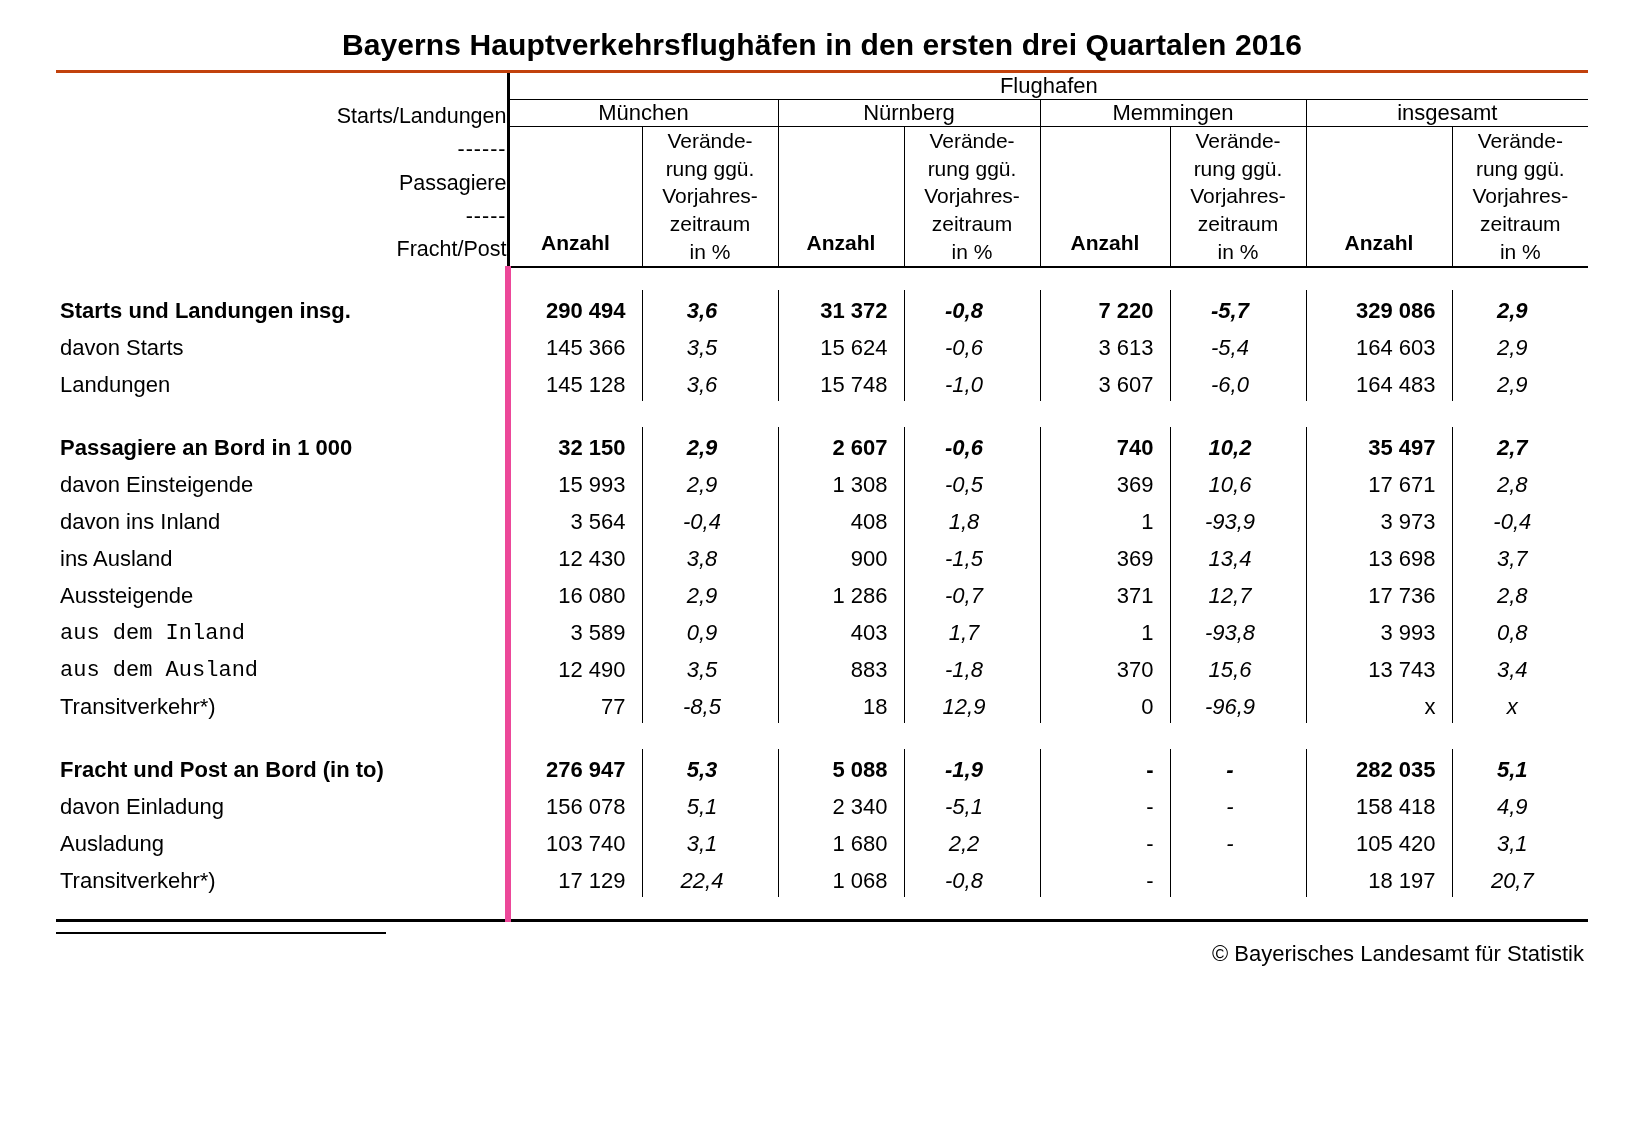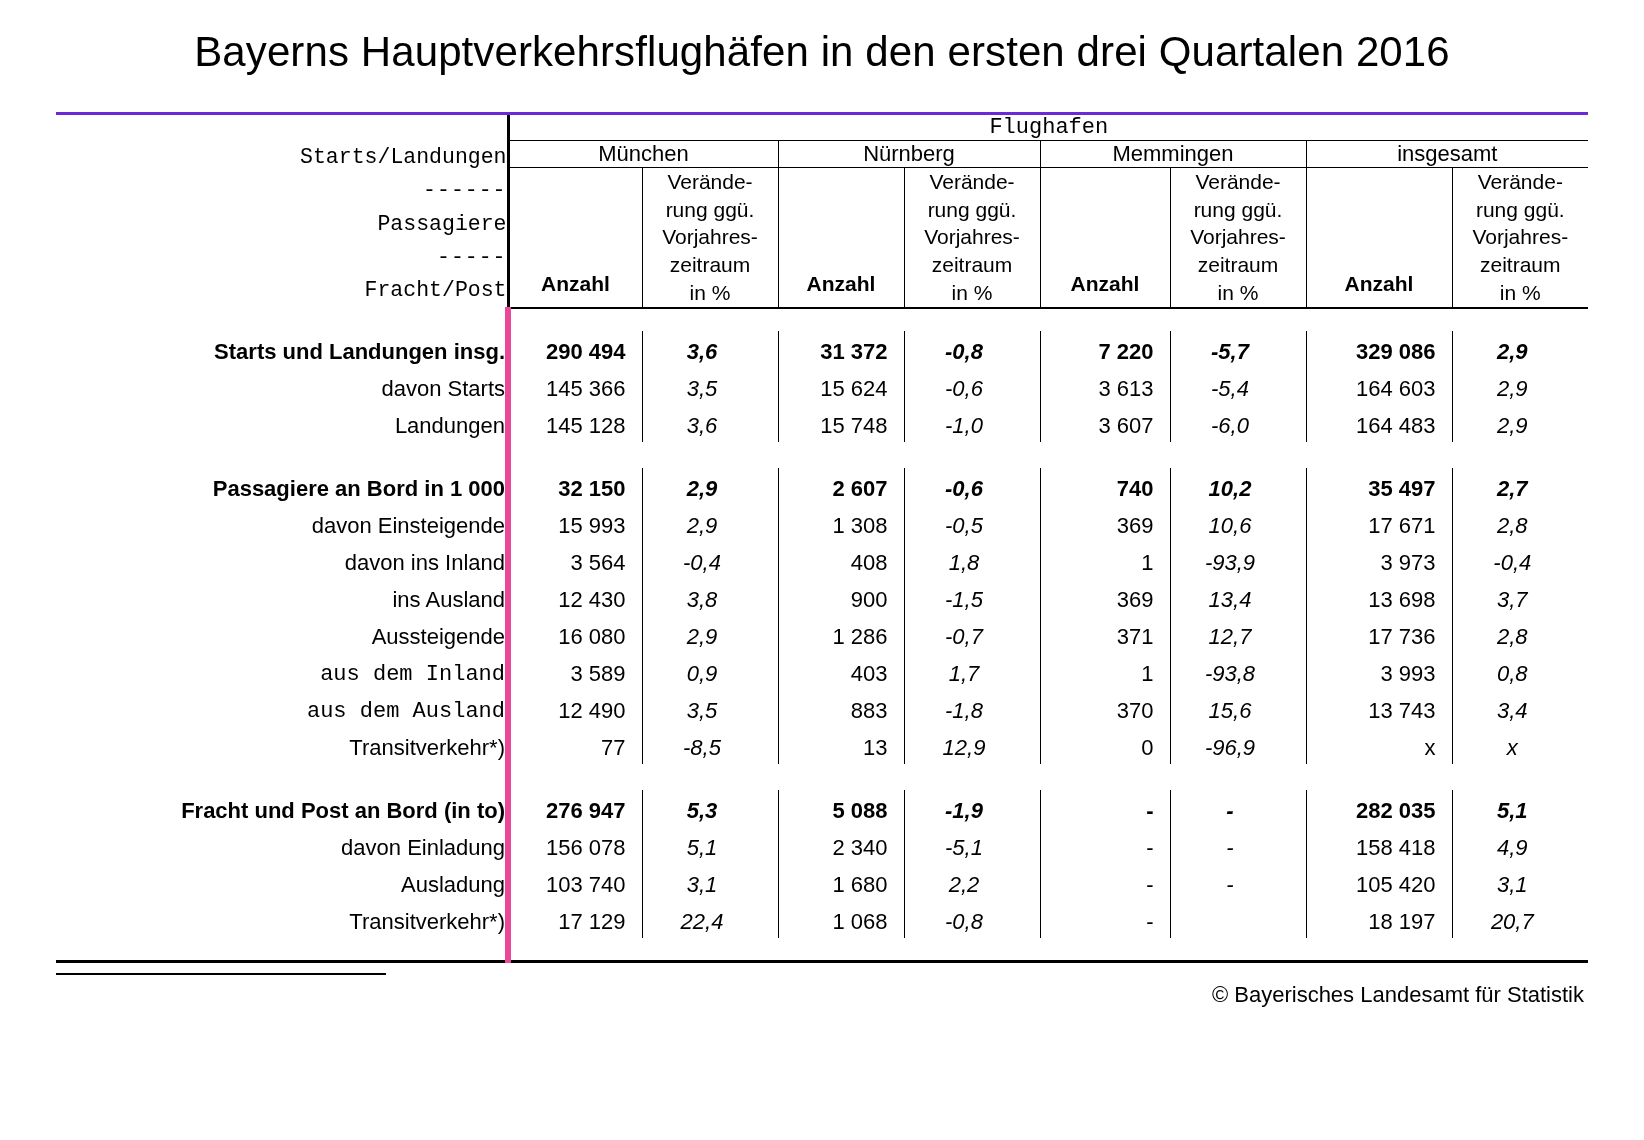--- a/index.html
+++ b/index.html
@@ -17,41 +17,41 @@
   }
   .page {
     position: relative;
     width: 1644px;
     height: 1140px;
     box-sizing: border-box;
     padding: 0 56px;
   }
   .doc-title {
     text-align: center;
-    font-size: 42px;
-    font-weight: normal;
+    font-size: 30px;
+    font-weight: bold;
     letter-spacing: 0.1px;
     margin-top: 28px;
-    margin-bottom: 36px;
+    margin-bottom: 8px;
   }
 
   table.stat {
     border-collapse: collapse;
     width: 1532px;
     table-layout: fixed;
     font-size: 21.5px;
   }
   table.stat td, table.stat th {
     padding: 0;
     vertical-align: bottom;
     font-weight: normal;
   }
 
   
-  .hdr-top-rule { border-top: 3px solid #6d28d9; font-family: Liberation Mono, monospace; }
+  .hdr-top-rule { border-top: 3px solid #c2410c; }
   .hdr-bot-rule { border-bottom: 2px solid #000; }
   .thin-bot { border-bottom: 1.6px solid #000; }
   .vline-l { border-left: 1.6px solid #000; }
   .thick-left { border-left: 3px solid #000; }
 
   .h-flughafen {
     text-align: center;
     font-size: 22px;
     padding: 9px 0 8px 0;
   }
@@ -77,21 +77,21 @@
   }
   .stub-head .dash { letter-spacing: 1px; }
 
   
   tr.data td {
     font-size: 22px;
     padding: 2.5px 0 2.5px 0;
     height: 32px;
   }
   td.label {
-    text-align: right;
+    text-align: left;
     padding-left: 4px !important;
     white-space: nowrap;
   }
   td.num {
     text-align: right;
     padding-right: 16px !important;
     white-space: nowrap;
   }
   td.pct {
     text-align: center;
@@ -317,21 +317,21 @@
           <td class="pct vline-l">-1,8</td>
           <td class="num vline-l">370</td>
           <td class="pct vline-l">15,6</td>
           <td class="num vline-l">13 743</td>
           <td class="pct vline-l">3,4</td>
         </tr>
         <tr class="data">
           <td class="label indent1">Transitverkehr*)</td>
           <td class="num bodycol-left">77</td>
           <td class="pct vline-l">-8,5</td>
-          <td class="num vline-l">13</td>
+          <td class="num vline-l">18</td>
           <td class="pct vline-l">12,9</td>
           <td class="num vline-l">0</td>
           <td class="pct vline-l">-96,9</td>
           <td class="num vline-l">x</td>
           <td class="pct vline-l">x</td>
         </tr>
         <tr class="spacer">
           <td></td>
           <td colspan="8" class="bodycol-left"></td>
         </tr>

